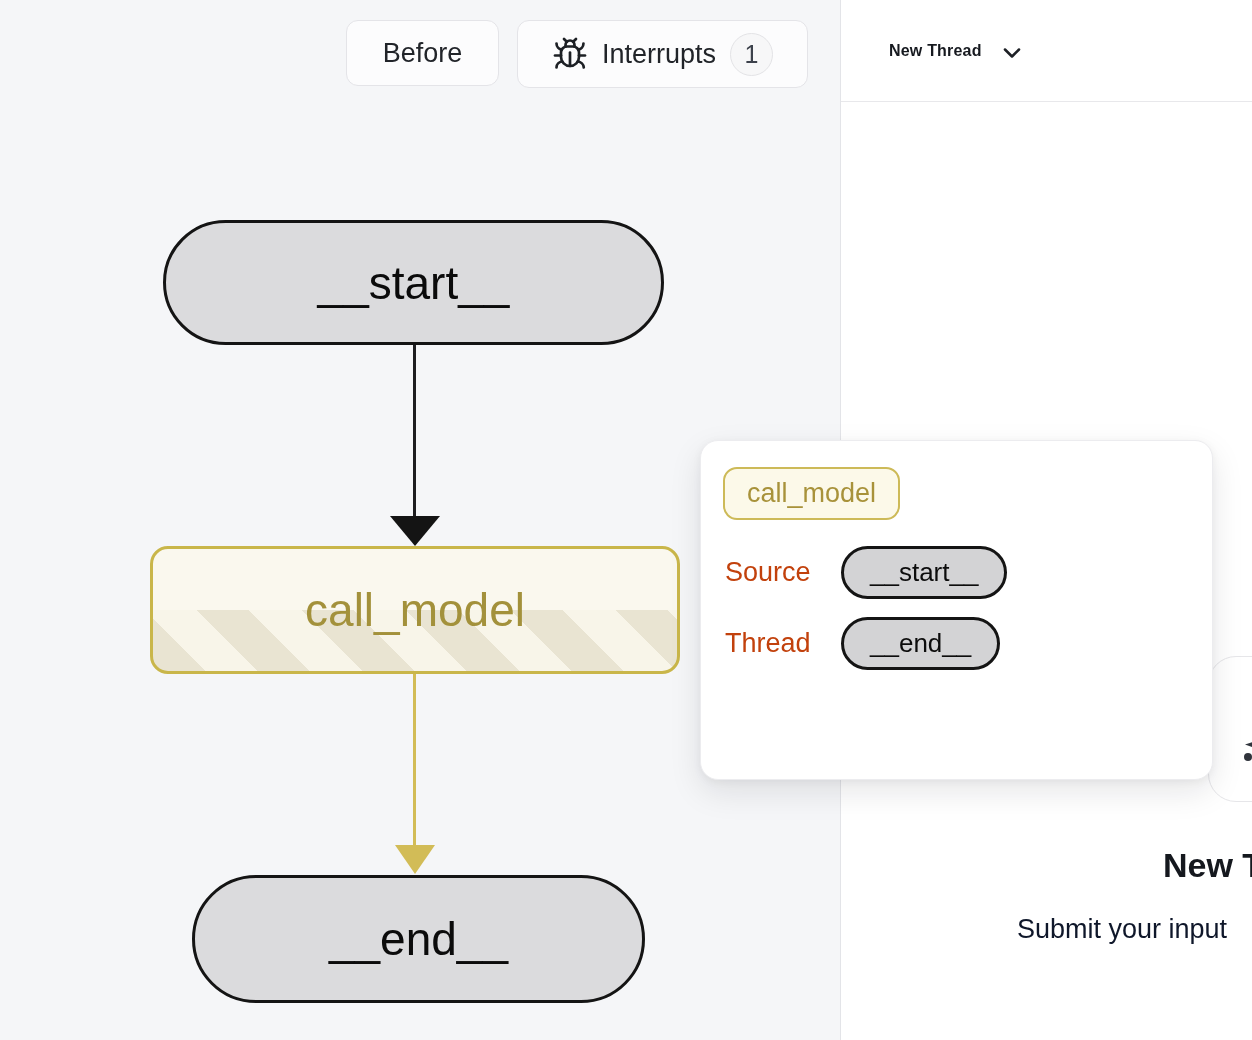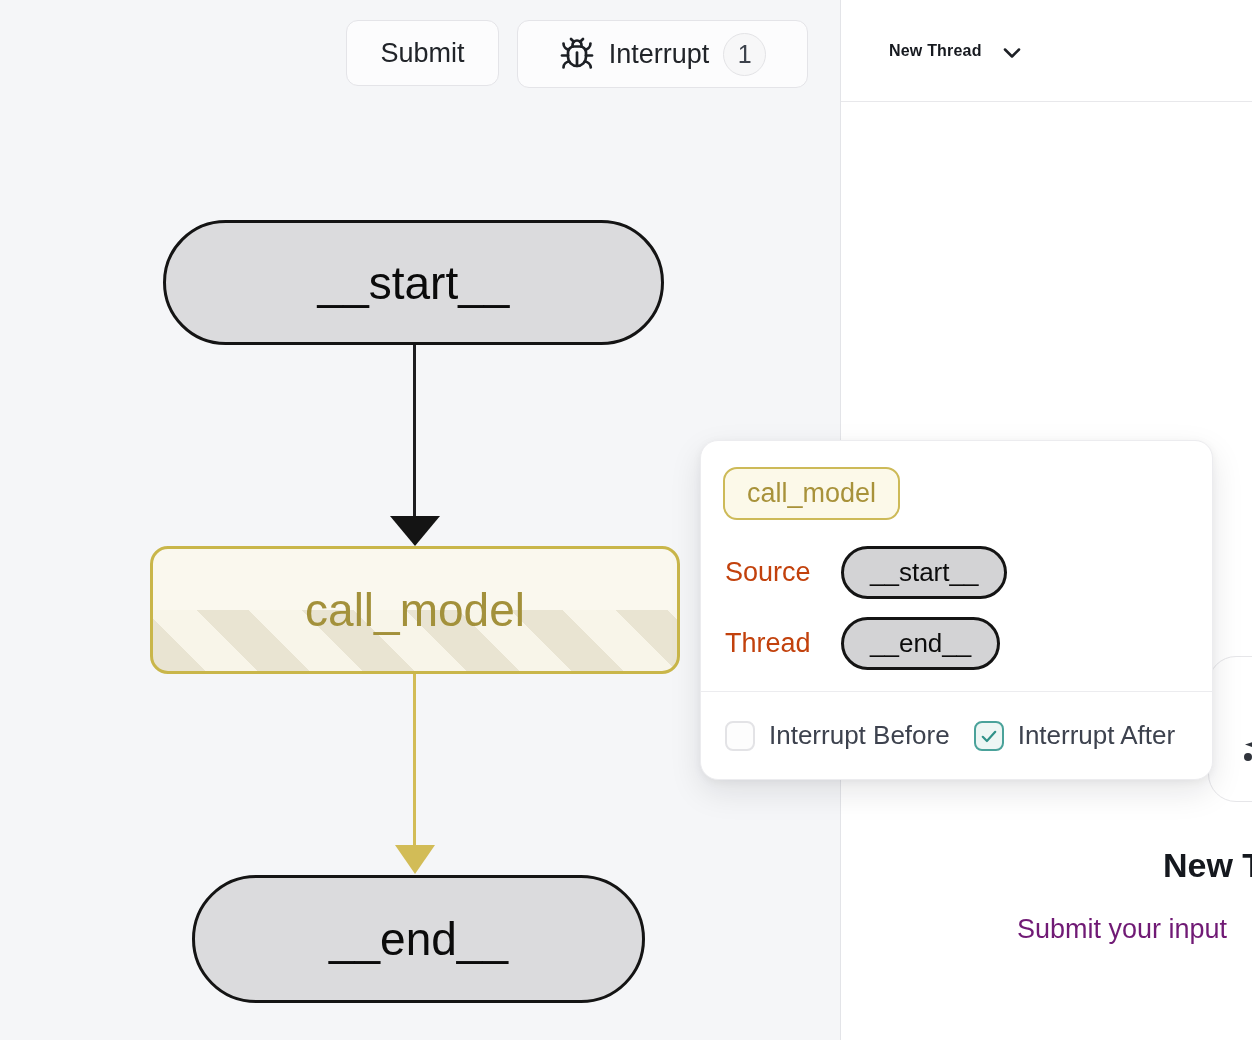--- a/index.html
+++ b/index.html
@@ -78,21 +78,21 @@
   }
   .panel-title { font-size: 28px; font-weight: 700; color: #16191f; letter-spacing: .2px; }
   .chevron-icon { width: 28px; height: 28px; margin-left: 16px; color: #1d2025; margin-top: 4px; }
 
   .empty-heading {
     position: absolute; left: 322px; top: 846px;
     font-size: 34px; font-weight: 700; color: #15181e; white-space: nowrap;
   }
   .empty-sub {
     position: absolute; left: 176px; top: 914px;
-    font-size: 27px; color: #701a75; white-space: nowrap; text-align: center;
+    font-size: 27px; color: #0f172a; white-space: nowrap; text-align: center;
   }
 
   
   .partial-card {
     position: absolute; left: 367px; top: 656px; width: 140px; height: 146px;
     background: #ffffff; border: 1.5px solid #e6e6e9; border-radius: 28px;
     z-index: 5;
   }
   .partial-icon { position: absolute; left: 22px; top: 74px; width: 32px; height: 34px; }
 
@@ -133,40 +133,40 @@
   .checkbox.checked { border-color: #4aa29a; background: #edf6f4; }
   .checkbox.checked .check-icon { opacity: 1; }
   .checkbox-label { font-size: 26px; color: #3d424e; margin-right: 24px; white-space: nowrap; }
 </style>
 </head>
 <body>
 
 <div class="canvas">
 
   <button class="toolbar-btn btn-memory">
-    <span>Submit</span>
+    <span>Before</span>
   </button>
 
   <button class="toolbar-btn btn-interrupts">
     <span class="bug-icon">
       <svg viewBox="0 0 24 24" fill="none" stroke="currentColor" stroke-width="1.8" stroke-linecap="round" stroke-linejoin="round" width="100%" height="100%">
         <path d="m8 2 1.88 1.88"></path>
           <path d="M14.12 3.88 16 2"></path>
         <path d="M9 7.13v-1a3.003 3.003 0 1 1 6 0v1"></path>
         <path d="M12 20c-3.3 0-6-2.7-6-6v-3a4 4 0 0 1 4-4h4a4 4 0 0 1 4 4v3c0 3.3-2.7 6-6 6"></path>
         <path d="M12 20v-9"></path>
           <path d="M6.53 9C4.6 8.8 3 7.1 3 5"></path>
           <path d="M6 13H2"></path>
         <path d="M3 21c0-2.1 1.7-3.8 3.8-4"></path>
           <path d="M20.97 5c0 2.1-1.6 3.8-3.5 4"></path>
         <path d="M22 13h-4"></path>
           <path d="M17.2 17c2.1.2 3.8 1.9 4 4"></path>
       </svg>
     </span>
-    <span>Interrupt</span>
+    <span>Interrupts</span>
     <span class="count-badge">
       <span>1</span>
     </span>
   </button>
 
   <div class="node node-pill node-start">
     <span>__start__</span>
   </div>
 
   <div class="edge-line edge-line-black"></div>
@@ -216,32 +216,13 @@
   <div class="popover-row">
     <span class="row-label">Source</span>
     <span class="mini-pill">__start__</span>
   </div>
 
   <div class="popover-row">
     <span class="row-label">Thread</span>
     <span class="mini-pill">__end__</span>
   </div>
 
-  <div class="popover-footer">
-    <span class="checkbox">
-      <span class="check-icon">
-        <svg viewBox="0 0 24 24" fill="none" stroke="currentColor" stroke-width="2.6" stroke-linecap="round" stroke-linejoin="round" width="100%" height="100%">
-          <path d="M4.5 13l5 5 10-11"></path>
-        </svg>
-      </span>
-    </span>
-    <span class="checkbox-label">Interrupt Before</span>
-
-    <span class="checkbox checked">
-      <span class="check-icon">
-        <svg viewBox="0 0 24 24" fill="none" stroke="currentColor" stroke-width="2.6" stroke-linecap="round" stroke-linejoin="round" width="100%" height="100%">
-          <path d="M4.5 13l5 5 10-11"></path>
-        </svg>
-      </span>
-    </span>
-    <span class="checkbox-label">Interrupt After</span>
-  </div>
 </div>
 
 </body></html>

